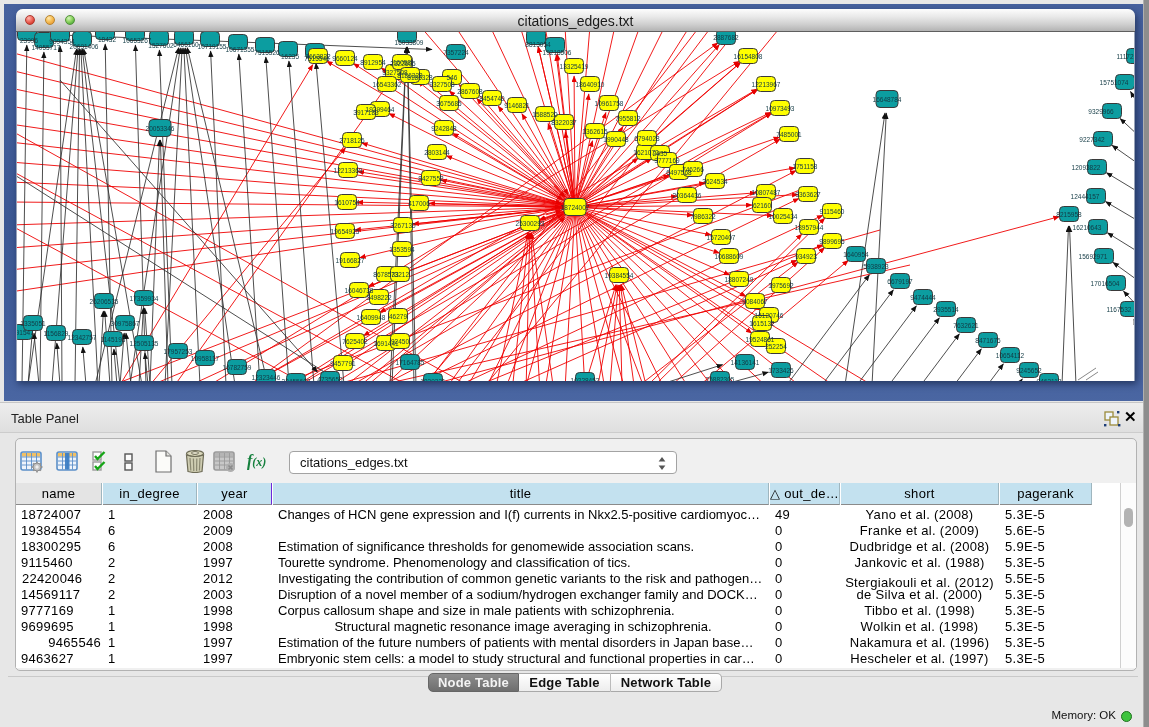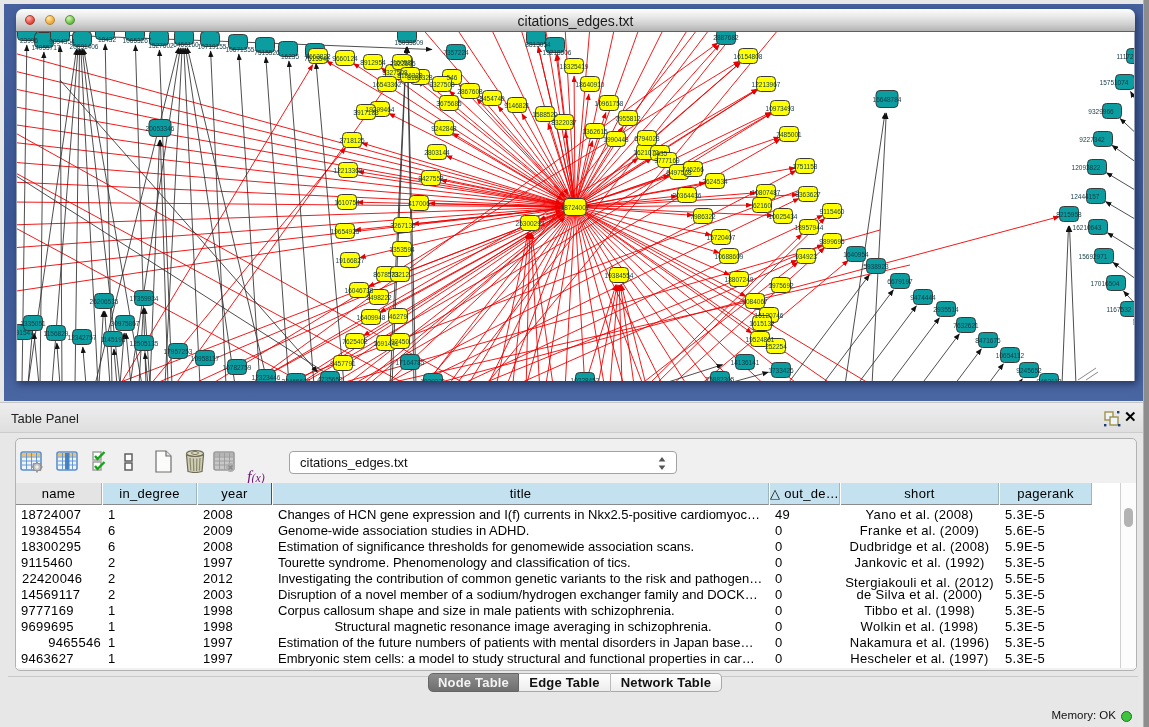--- a/index.html
+++ b/index.html
@@ -651,21 +651,21 @@
       <rect x="2" y="3" width="18" height="3.5" fill="#b5b5b5"></rect>
       <line x1="6.5" y1="3" x2="6.5" y2="19.5" stroke="#9a9a9a" stroke-width="0.9"></line>
       <line x1="11.5" y1="3" x2="11.5" y2="19.5" stroke="#9a9a9a" stroke-width="0.9"></line>
       <line x1="16.5" y1="3" x2="16.5" y2="19.5" stroke="#9a9a9a" stroke-width="0.9"></line>
       <line x1="2" y1="7" x2="20" y2="7" stroke="#9a9a9a" stroke-width="0.9"></line>
       <line x1="2" y1="11" x2="20" y2="11" stroke="#9a9a9a" stroke-width="0.9"></line>
       <line x1="2" y1="15" x2="20" y2="15" stroke="#9a9a9a" stroke-width="0.9"></line>
       <circle cx="17.5" cy="17.5" r="4.5" fill="#aeaeae"></circle>
       <path d="M15.5 15.5 L19.5 19.5 M19.5 15.5 L15.5 19.5" stroke="#8b8b8b" stroke-width="1.6"></path>
     </svg>
-    <div style="position:absolute;left:247px;top:468px;font-family:'Liberation Serif',serif;font-style:italic;font-weight:normal;font-size:16px;color:#701a75">f<span style="font-size:12px">(x)</span></div>
+    <div style="position:absolute;left:247px;top:452px;font-family:'Liberation Serif',serif;font-style:italic;font-weight:bold;font-size:16px;color:#15803d">f<span style="font-size:12px">(x)</span></div>
 <div id="combo">citations_edges.txt
   <svg style="position:absolute;right:10px;top:5px" width="8" height="13" viewBox="0 0 8 13">
     <path d="M4 0 L7.4 4.4 L0.6 4.4 z" fill="#555"></path>
         <path d="M4 13 L7.4 8.6 L0.6 8.6 z" fill="#555"></path>
   </svg>
 </div>
 <div id="tablewrap" style="position:absolute">
       <div style="position:absolute;left:0px;top:0;width:86px;height:22px;background:#e4e4e4;border-right:1px solid #9fb6bf;border-bottom:1px solid #8a8a8a;text-align:center;line-height:22px;white-space:nowrap;overflow:hidden">name</div>
       <div style="position:absolute;left:87px;top:0;width:94px;height:22px;background:#c3e1ef;border-right:1px solid #9fb6bf;border-bottom:1px solid #8a8a8a;text-align:center;line-height:22px;white-space:nowrap;overflow:hidden">in_degree</div>
       <div style="position:absolute;left:182px;top:0;width:74px;height:22px;background:#c3e1ef;border-right:1px solid #6d28d9;border-bottom:1px solid #8a8a8a;text-align:center;line-height:22px;white-space:nowrap;overflow:hidden">year</div>
@@ -676,37 +676,36 @@
       <div style="position:absolute;left:5px;top:24px;width:80px;height:16px;text-align:left;white-space:nowrap;overflow:hidden">18724007</div>
       <div style="position:absolute;left:92px;top:24px;width:88px;height:16px;text-align:left;white-space:nowrap;overflow:hidden">1</div>
       <div style="position:absolute;left:187px;top:24px;width:68px;height:16px;text-align:left;white-space:nowrap;overflow:hidden">2008</div>
       <div style="position:absolute;left:262px;top:24px;width:490px;height:16px;letter-spacing:normal;text-align:left;white-space:nowrap;overflow:hidden">Changes of HCN gene expression and I(f) currents in Nkx2.5‑positive cardiomyoc…</div>
       <div style="position:absolute;left:759px;top:24px;width:64px;height:16px;text-align:left;white-space:nowrap;overflow:hidden">49</div>
       <div style="position:absolute;left:825px;top:24px;width:157px;height:16px;text-align:center;white-space:nowrap;overflow:hidden">Yano et al. (2008)</div>
       <div style="position:absolute;left:989px;top:24px;width:86px;height:16px;text-align:left;white-space:nowrap;overflow:hidden">5.3E‑5</div>
       <div style="position:absolute;left:5px;top:40px;width:80px;height:16px;text-align:left;white-space:nowrap;overflow:hidden">19384554</div>
       <div style="position:absolute;left:92px;top:40px;width:88px;height:16px;text-align:left;white-space:nowrap;overflow:hidden">6</div>
       <div style="position:absolute;left:187px;top:40px;width:68px;height:16px;text-align:left;white-space:nowrap;overflow:hidden">2009</div>
-      <div style="position:absolute;left:262px;top:40px;width:490px;height:16px;letter-spacing:normal;text-align:left;white-space:nowrap;overflow:hidden">Genome‑wide association studies in ADHD.</div>
       <div style="position:absolute;left:759px;top:40px;width:64px;height:16px;text-align:left;white-space:nowrap;overflow:hidden">0</div>
       <div style="position:absolute;left:825px;top:40px;width:157px;height:16px;text-align:center;white-space:nowrap;overflow:hidden">Franke et al. (2009)</div>
       <div style="position:absolute;left:989px;top:40px;width:86px;height:16px;text-align:left;white-space:nowrap;overflow:hidden">5.6E‑5</div>
       <div style="position:absolute;left:5px;top:56px;width:80px;height:16px;text-align:left;white-space:nowrap;overflow:hidden">18300295</div>
       <div style="position:absolute;left:92px;top:56px;width:88px;height:16px;text-align:left;white-space:nowrap;overflow:hidden">6</div>
       <div style="position:absolute;left:187px;top:56px;width:68px;height:16px;text-align:left;white-space:nowrap;overflow:hidden">2008</div>
       <div style="position:absolute;left:262px;top:56px;width:490px;height:16px;letter-spacing:normal;text-align:left;white-space:nowrap;overflow:hidden">Estimation of significance thresholds for genomewide association scans.</div>
       <div style="position:absolute;left:759px;top:56px;width:64px;height:16px;text-align:left;white-space:nowrap;overflow:hidden">0</div>
       <div style="position:absolute;left:825px;top:56px;width:157px;height:16px;text-align:center;white-space:nowrap;overflow:hidden">Dudbridge et al. (2008)</div>
       <div style="position:absolute;left:989px;top:56px;width:86px;height:16px;text-align:left;white-space:nowrap;overflow:hidden">5.9E‑5</div>
       <div style="position:absolute;left:5px;top:72px;width:80px;height:16px;text-align:left;white-space:nowrap;overflow:hidden">9115460</div>
       <div style="position:absolute;left:92px;top:72px;width:88px;height:16px;text-align:left;white-space:nowrap;overflow:hidden">2</div>
       <div style="position:absolute;left:187px;top:72px;width:68px;height:16px;text-align:left;white-space:nowrap;overflow:hidden">1997</div>
       <div style="position:absolute;left:262px;top:72px;width:490px;height:16px;letter-spacing:normal;text-align:left;white-space:nowrap;overflow:hidden">Tourette syndrome. Phenomenology and classification of tics.</div>
       <div style="position:absolute;left:759px;top:72px;width:64px;height:16px;text-align:left;white-space:nowrap;overflow:hidden">0</div>
-      <div style="position:absolute;left:825px;top:72px;width:157px;height:16px;text-align:center;white-space:nowrap;overflow:hidden">Jankovic et al. (1992)</div>
+      <div style="position:absolute;left:825px;top:72px;width:157px;height:16px;text-align:center;white-space:nowrap;overflow:hidden">Jankovic et al. (1988)</div>
       <div style="position:absolute;left:989px;top:72px;width:86px;height:16px;text-align:left;white-space:nowrap;overflow:hidden">5.3E‑5</div>
       <div style="position:absolute;left:6px;top:88px;width:80px;height:16px;text-align:left;white-space:nowrap;overflow:hidden">22420046</div>
       <div style="position:absolute;left:92px;top:88px;width:88px;height:16px;text-align:left;white-space:nowrap;overflow:hidden">2</div>
       <div style="position:absolute;left:187px;top:88px;width:68px;height:16px;text-align:left;white-space:nowrap;overflow:hidden">2012</div>
       <div style="position:absolute;left:262px;top:88px;width:490px;height:16px;letter-spacing:normal;text-align:left;white-space:nowrap;overflow:hidden">Investigating the contribution of common genetic variants to the risk and pathogen…</div>
       <div style="position:absolute;left:759px;top:88px;width:64px;height:16px;text-align:left;white-space:nowrap;overflow:hidden">0</div>
       <div style="position:absolute;left:825px;top:92px;width:157px;height:16px;text-align:center;white-space:nowrap;overflow:hidden">Stergiakouli et al. (2012)</div>
       <div style="position:absolute;left:989px;top:88px;width:86px;height:16px;text-align:left;white-space:nowrap;overflow:hidden">5.5E‑5</div>
       <div style="position:absolute;left:5px;top:104px;width:80px;height:16px;text-align:left;white-space:nowrap;overflow:hidden">14569117</div>
       <div style="position:absolute;left:92px;top:104px;width:88px;height:16px;text-align:left;white-space:nowrap;overflow:hidden">2</div>

